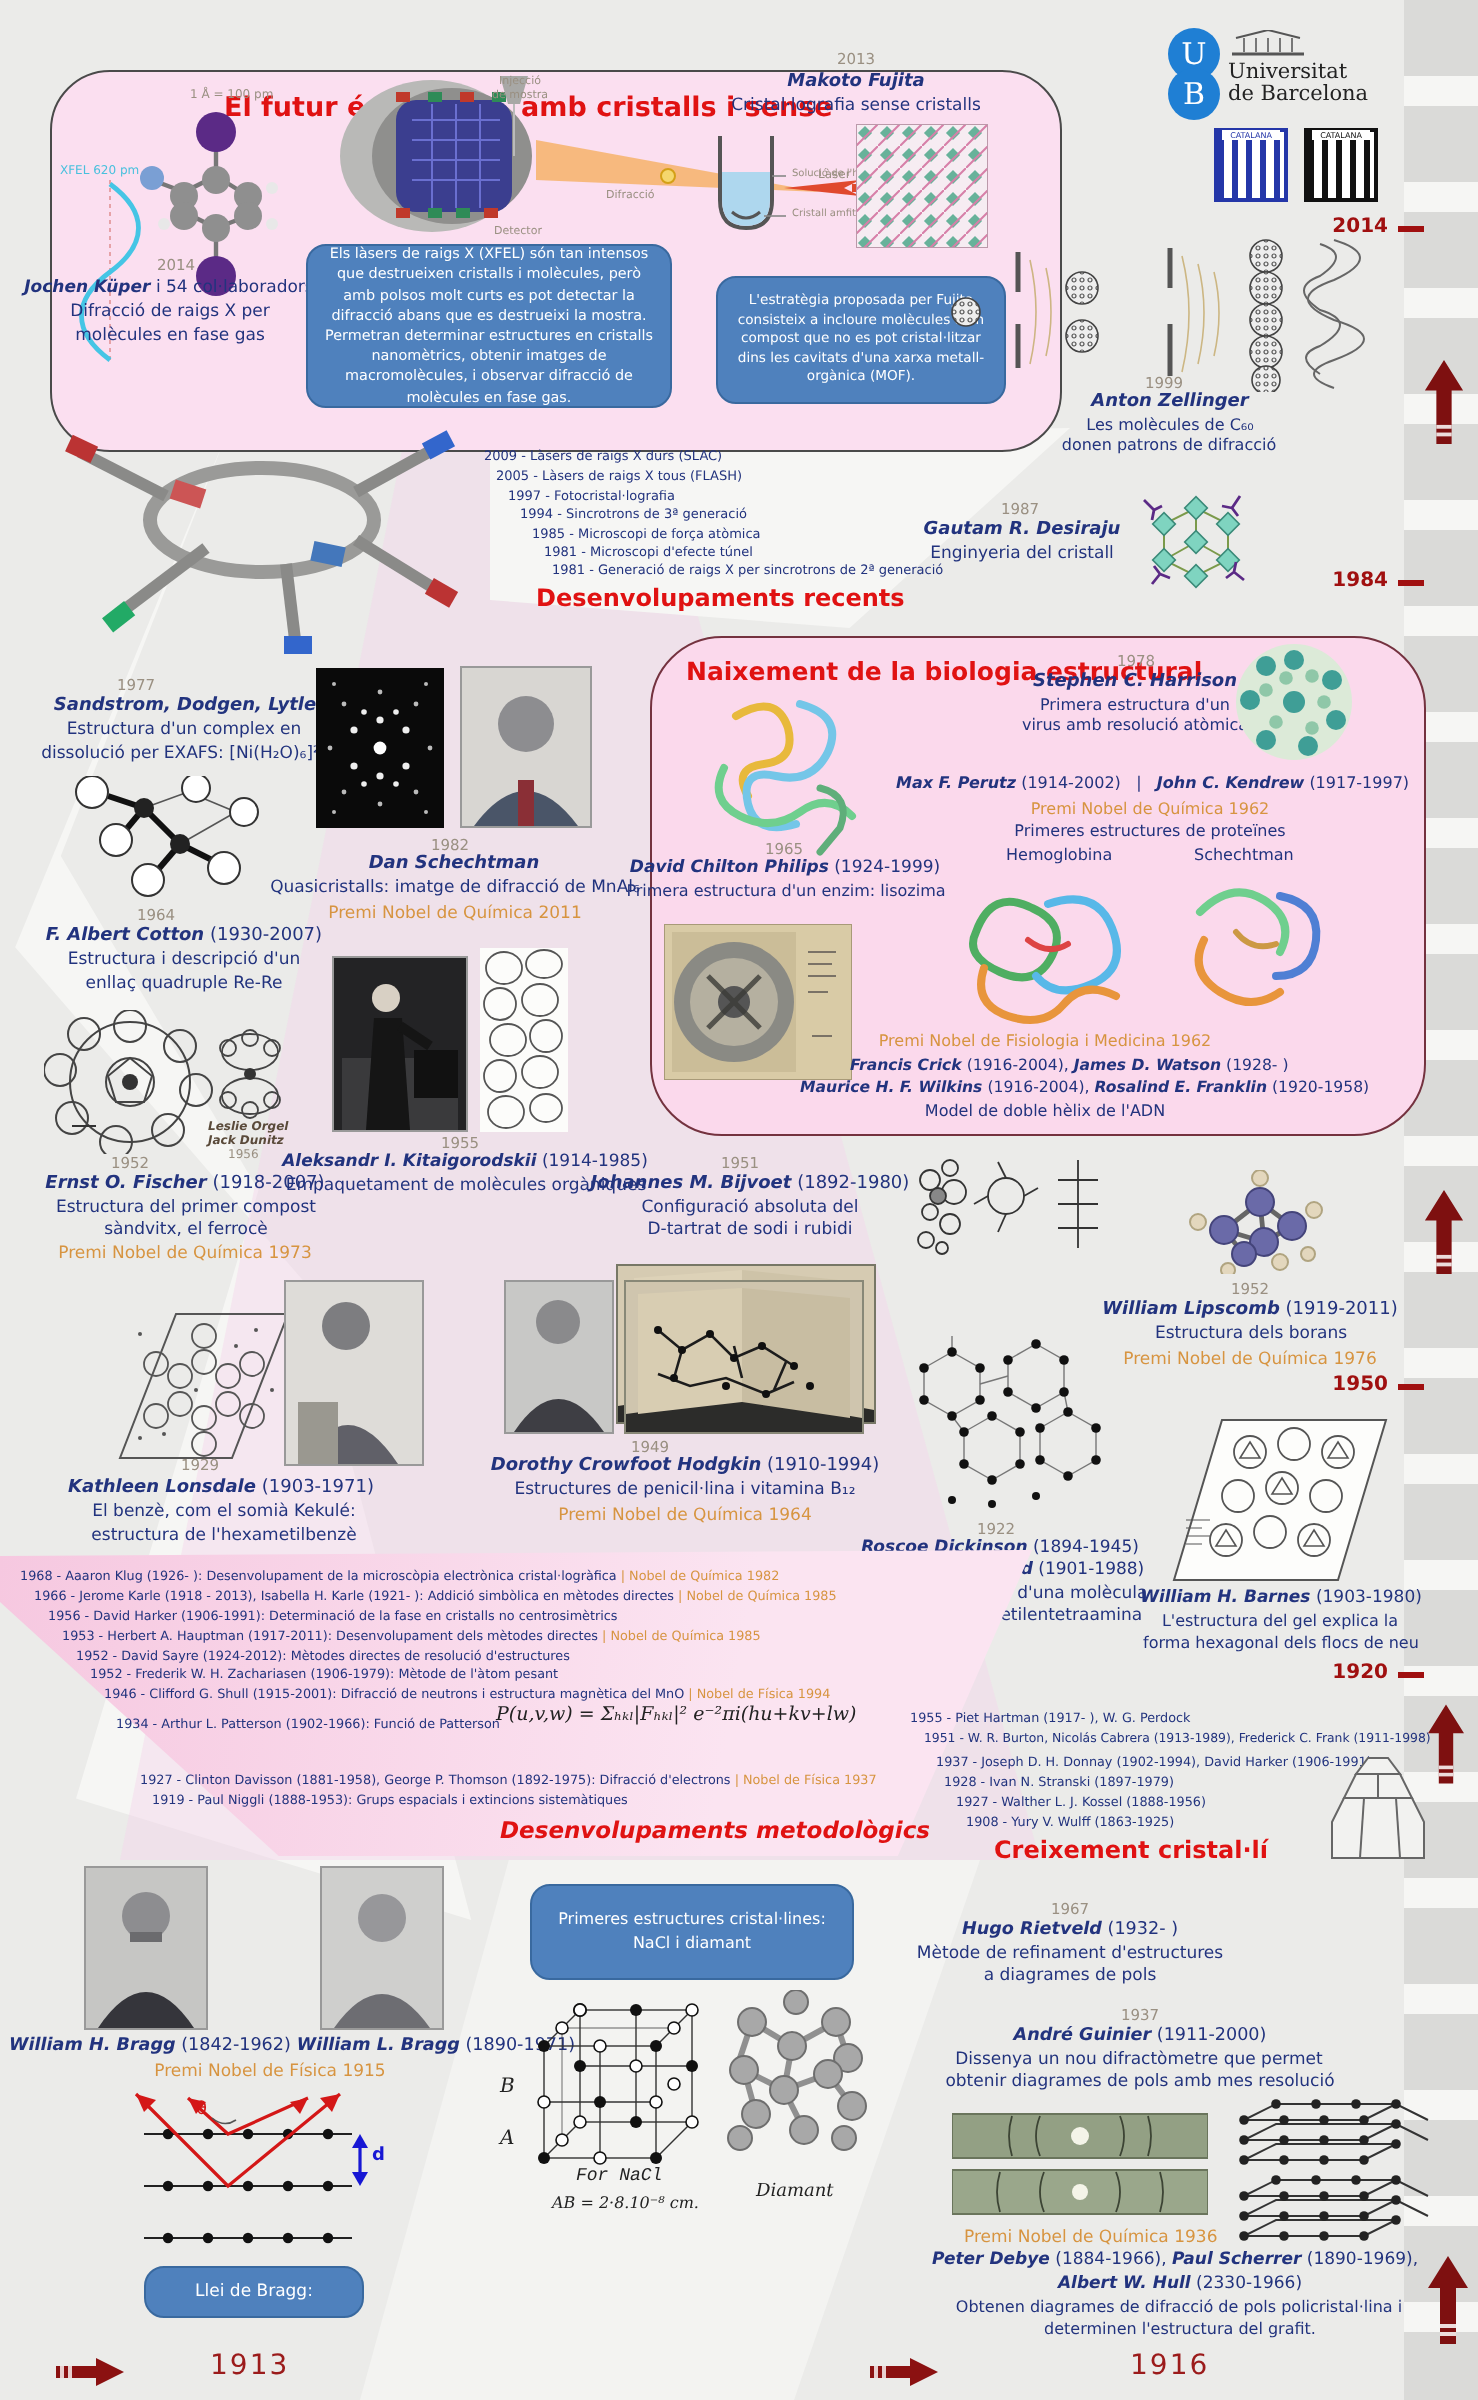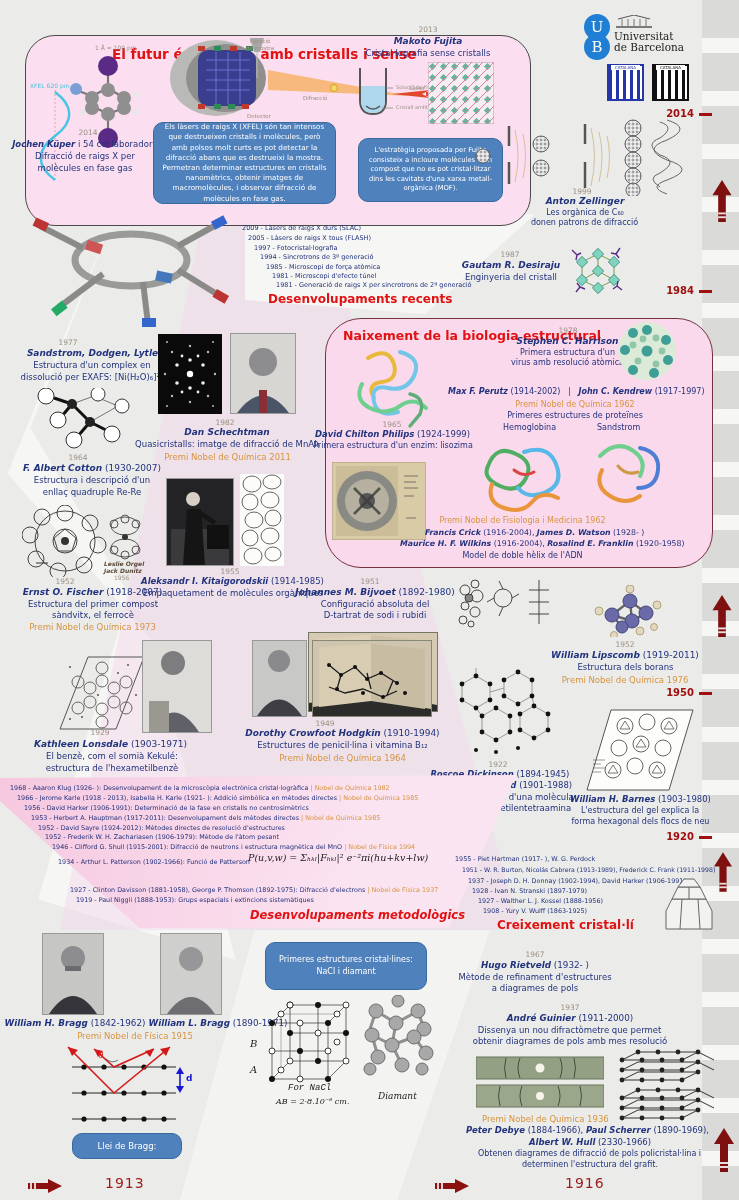--- a/index.html
+++ b/index.html
@@ -265,21 +265,21 @@
         <path d="M48 16 q5 22 0 44"></path>
         <path d="M116 10 q7 28 0 58"></path>
         <path d="M124 14 q6 24 0 50"></path>
         <path d="M132 18 q5 20 0 42"></path>
     </g>
     <path d="M185 4 q16 5 0 16 q-16 6 0 17 q20 6 0 18 q-14 5 0 14" fill="none" stroke="#666" stroke-width="1"></path>
     <path d="M192 2 q26 8 0 20 q-26 9 0 20 q30 9 0 20 q-20 7 0 14" fill="none" stroke="#666" stroke-width="1"></path>
   </svg>
   <div class="abs yr c" style="left:562px;top:187px;width:40px">1999</div>
   <div class="abs c name" style="left:535px;top:196px;width:100px;font-size:9px">Anton Zellinger</div>
-  <div class="abs c t" style="left:530px;top:208px;width:110px;font-size:8px">Les orgànica de C₆₀</div>
+  <div class="abs c t" style="left:530px;top:208px;width:110px;font-size:8px">Les molècules de C₆₀</div>
   <div class="abs c t" style="left:522px;top:218px;width:125px;font-size:8px">donen patrons de difracció</div>
 
   <div class="abs yr c" style="left:490px;top:250px;width:40px">1987</div>
   <div class="abs c name" style="left:455px;top:260px;width:112px;font-size:9px">Gautam R. Desiraju</div>
   <div class="abs c t" style="left:455px;top:272px;width:112px;font-size:8.5px">Enginyeria del cristall</div>
   <svg class="abs" style="left:570px;top:244px" width="56" height="54" viewBox="0 0 56 54">
     <g stroke="#7b9a4a" stroke-width="1" fill="none">
       <path d="M28 10 L44 18 L44 36 L28 44 L12 36 L12 18 Z"></path>
         <path d="M28 10 L28 27 L44 36 M28 27 L12 36"></path>
     </g>
@@ -488,21 +488,21 @@
         <circle cx="27" cy="19" r="3.4"></circle>
       </g>
   </svg>
 
   <div class="abs c nowrap" style="left:448px;top:387px;width:255px;font-size:8px">
     <span class="name">Max F. Perutz</span> <span class="t">(1914-2002)</span>&nbsp;&nbsp;&nbsp;<span class="t">|</span>&nbsp;&nbsp;&nbsp;<span class="name">John C. Kendrew</span> <span class="t">(1917-1997)</span>
   </div>
   <div class="abs c nob" style="left:495px;top:400px;width:160px;font-size:8px">Premi Nobel de Química 1962</div>
   <div class="abs c t" style="left:490px;top:411px;width:170px;font-size:8px">Primeres estructures de proteïnes</div>
   <div class="abs t" style="left:503px;top:423px;font-size:8px">Hemoglobina</div>
-  <div class="abs t" style="left:597px;top:423px;font-size:8px">Sandstrom</div>
+  <div class="abs t" style="left:597px;top:423px;font-size:8px">Schechtman</div>
   <svg class="abs" style="left:478px;top:436px" width="88" height="78" viewBox="0 0 88 78">
     <path d="M10 30 q8 -22 28 -12 q18 8 10 24 q-8 16 -26 8 q-18 -8 -12 -20" fill="none" stroke="#4fae62" stroke-width="4" stroke-linecap="round"></path>
     <path d="M46 16 q24 -8 32 12 q8 20 -10 28 q-18 8 -28 -4" fill="none" stroke="#58b8e8" stroke-width="4" stroke-linecap="round"></path>
     <path d="M14 48 q-6 18 12 24 q18 6 28 -6 q10 -12 26 -4" fill="none" stroke="#e8953c" stroke-width="4" stroke-linecap="round"></path>
     <path d="M36 34 q10 8 20 2" fill="none" stroke="#d44" stroke-width="3" stroke-linecap="round"></path>
   </svg>
   <svg class="abs" style="left:588px;top:436px" width="80" height="72" viewBox="0 0 80 72">
     <path d="M12 20 q16 -16 32 -6 q16 10 8 26" fill="none" stroke="#6fcf8e" stroke-width="4" stroke-linecap="round"></path>
     <path d="M52 12 q20 4 18 22 q-2 18 -20 18" fill="none" stroke="#4f7fd4" stroke-width="4" stroke-linecap="round"></path>
     <path d="M14 34 q-8 16 8 26 q16 10 30 0" fill="none" stroke="#e8953c" stroke-width="4" stroke-linecap="round"></path>

